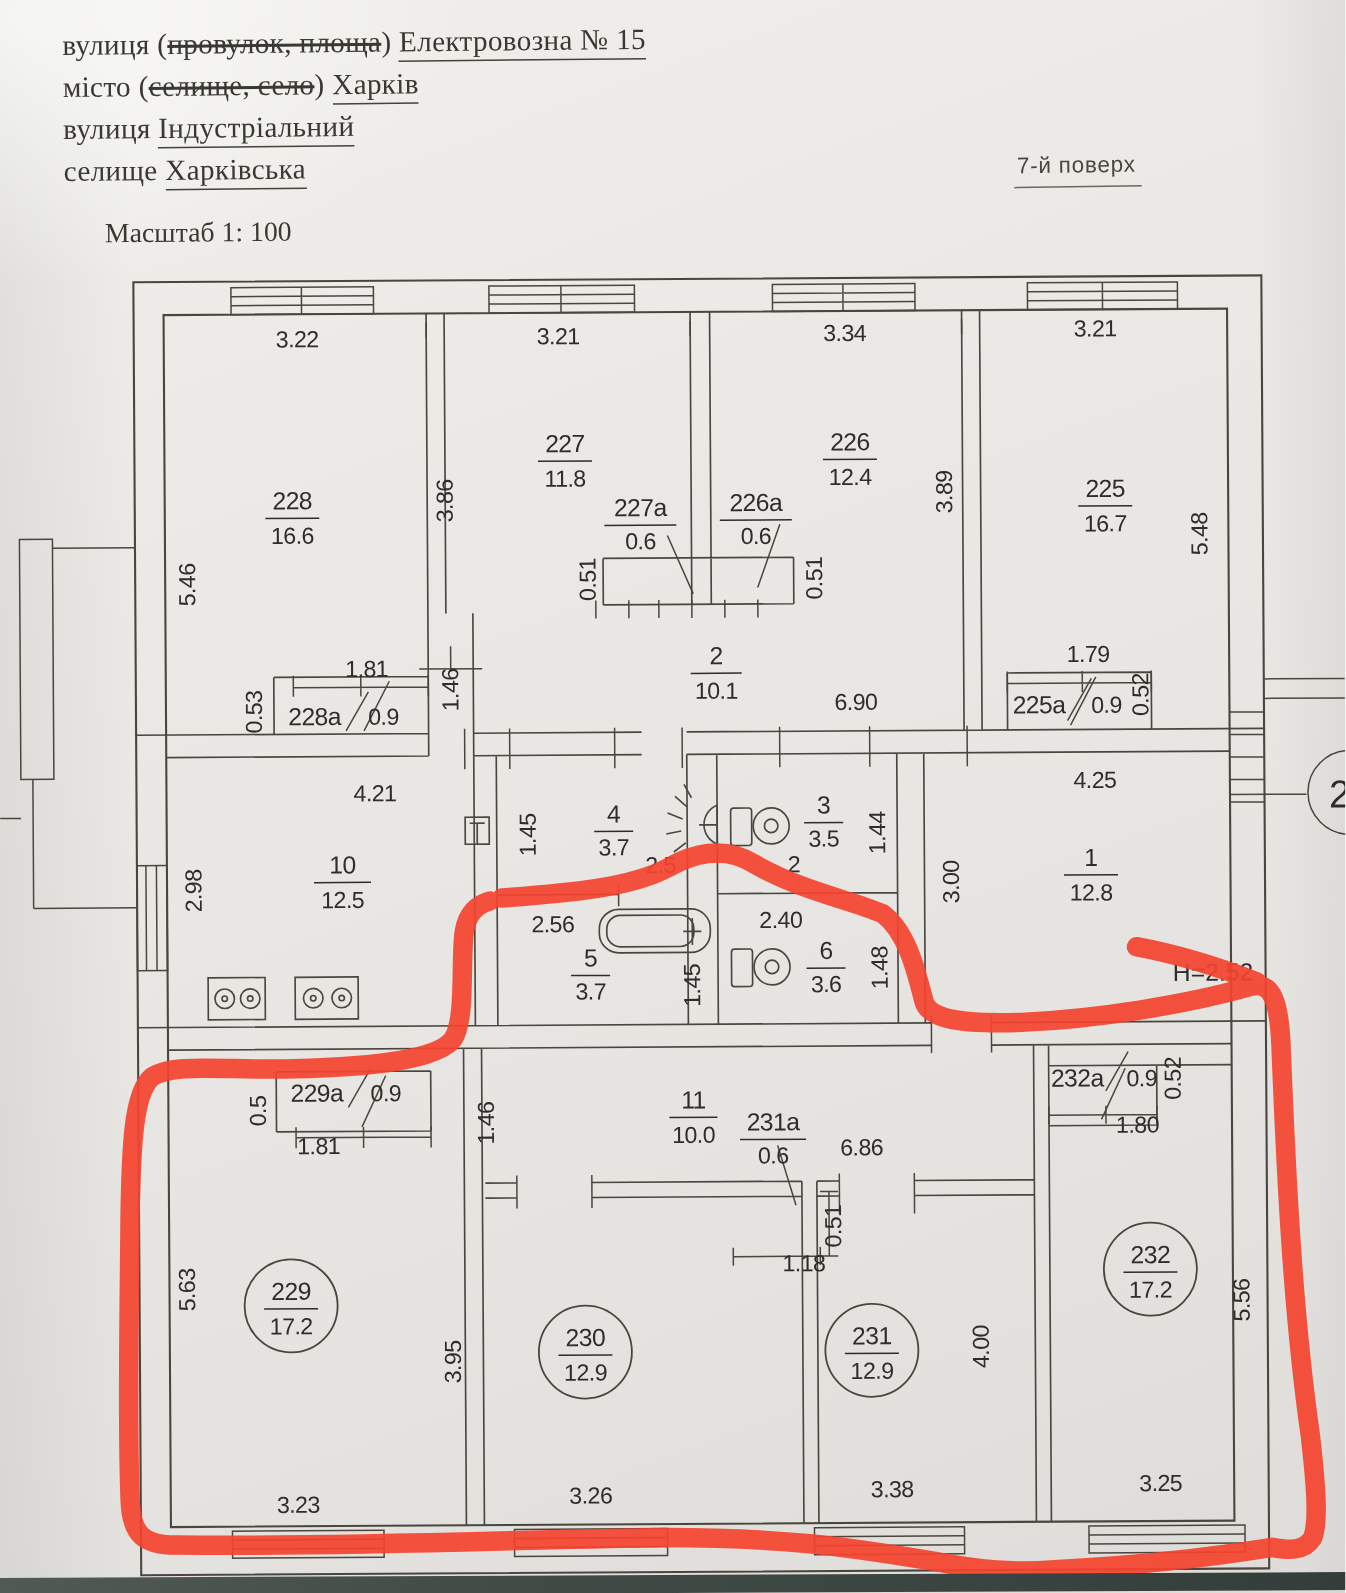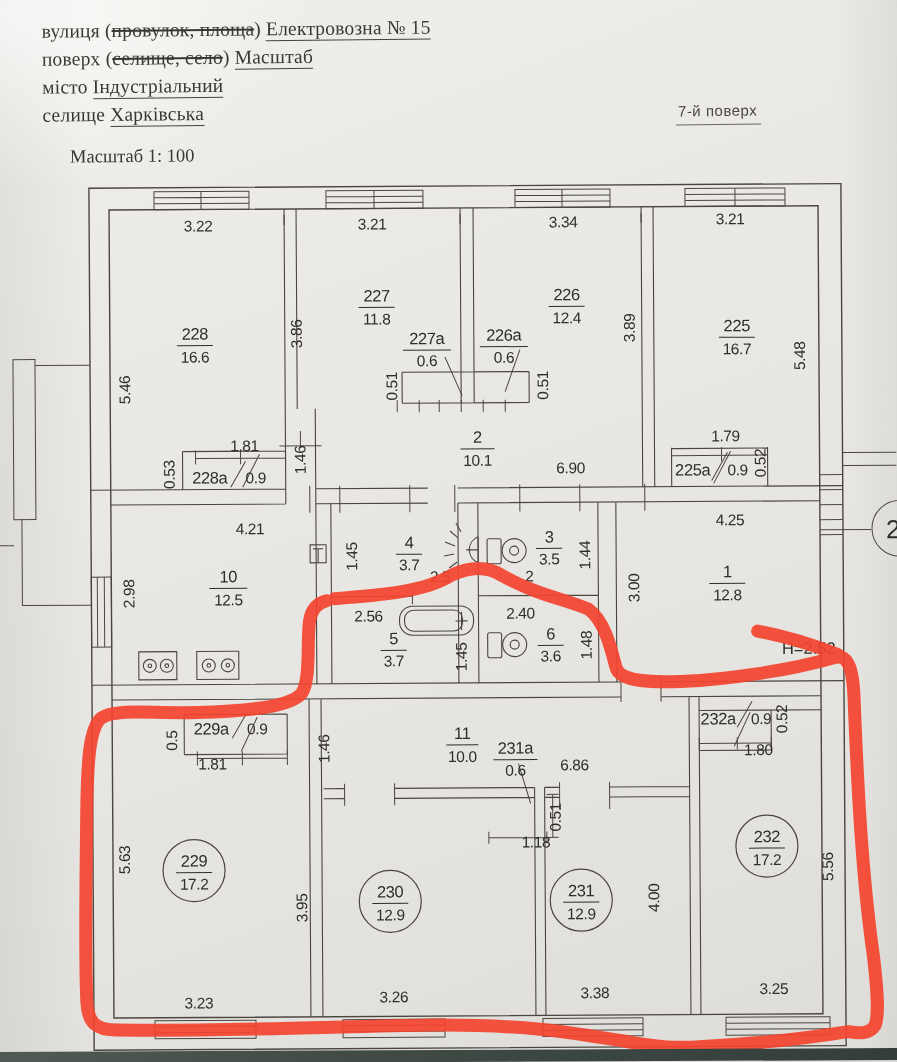--- a/index.html
+++ b/index.html
@@ -40,22 +40,22 @@
     transform:rotate(-0.25deg) scaleX(1.02);
   }
 </style>
 </head>
 <body>
 
 <div class="page">
 
   <div class="header">
     <div class="row"><span>вулиця (</span><span class="strike">провулок, площа</span><span>)</span> <span class="u">Електровозна  № 15</span></div>
-    <div class="row"><span>поверх (</span><span class="strike">селище, село</span><span>)</span> <span class="u">Масштаб</span></div>
-    <div class="row"><span>місто</span> <span class="u">Індустріальний</span></div>
+    <div class="row"><span>місто (</span><span class="strike">селище, село</span><span>)</span> <span class="u">Харків</span></div>
+    <div class="row"><span>вулиця</span> <span class="u">Індустріальний</span></div>
     <div class="row"><span>селище</span> <span class="u">Харківська</span></div>
   </div>
 
   <div class="floor-note">7-й поверх</div>
   <div class="scale-note">Масштаб 1: 100</div>
 
   <svg class="plan" width="897" height="1062" viewBox="0 0 897 1062">
 
     <g stroke="#4a463f" fill="none" stroke-width="1.4">
       <rect x="91" y="186" width="752" height="862"></rect>

